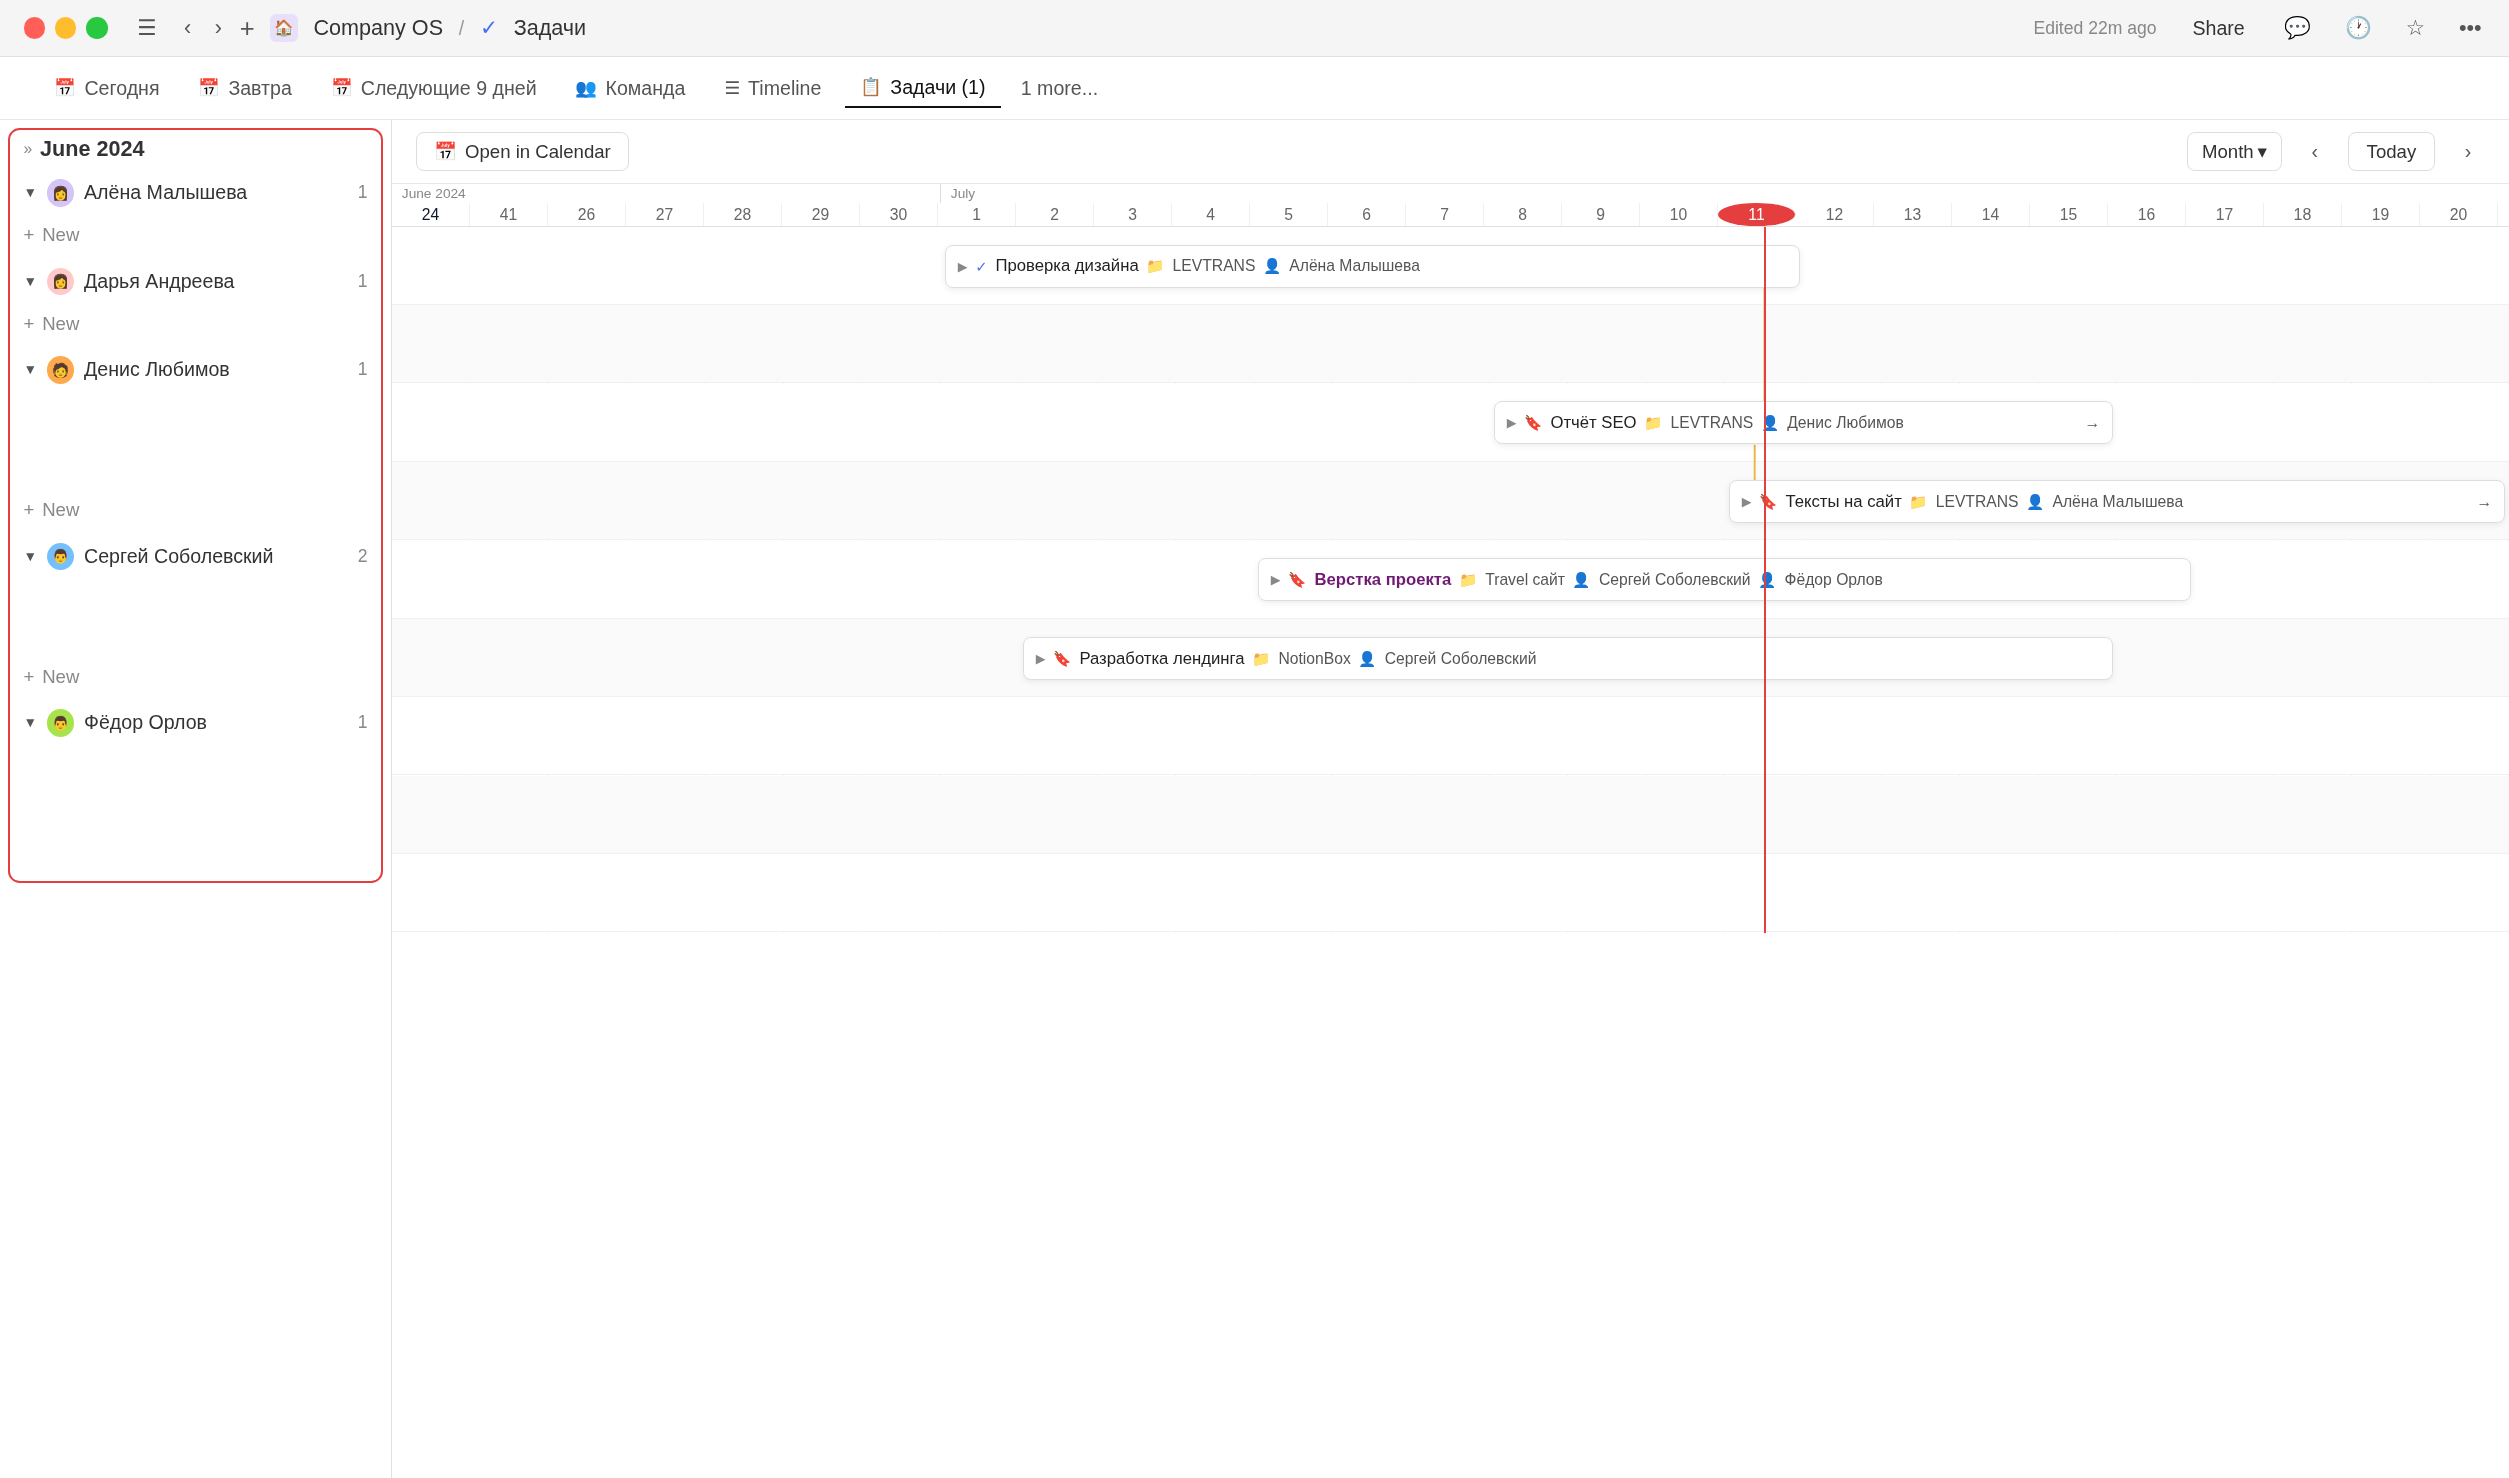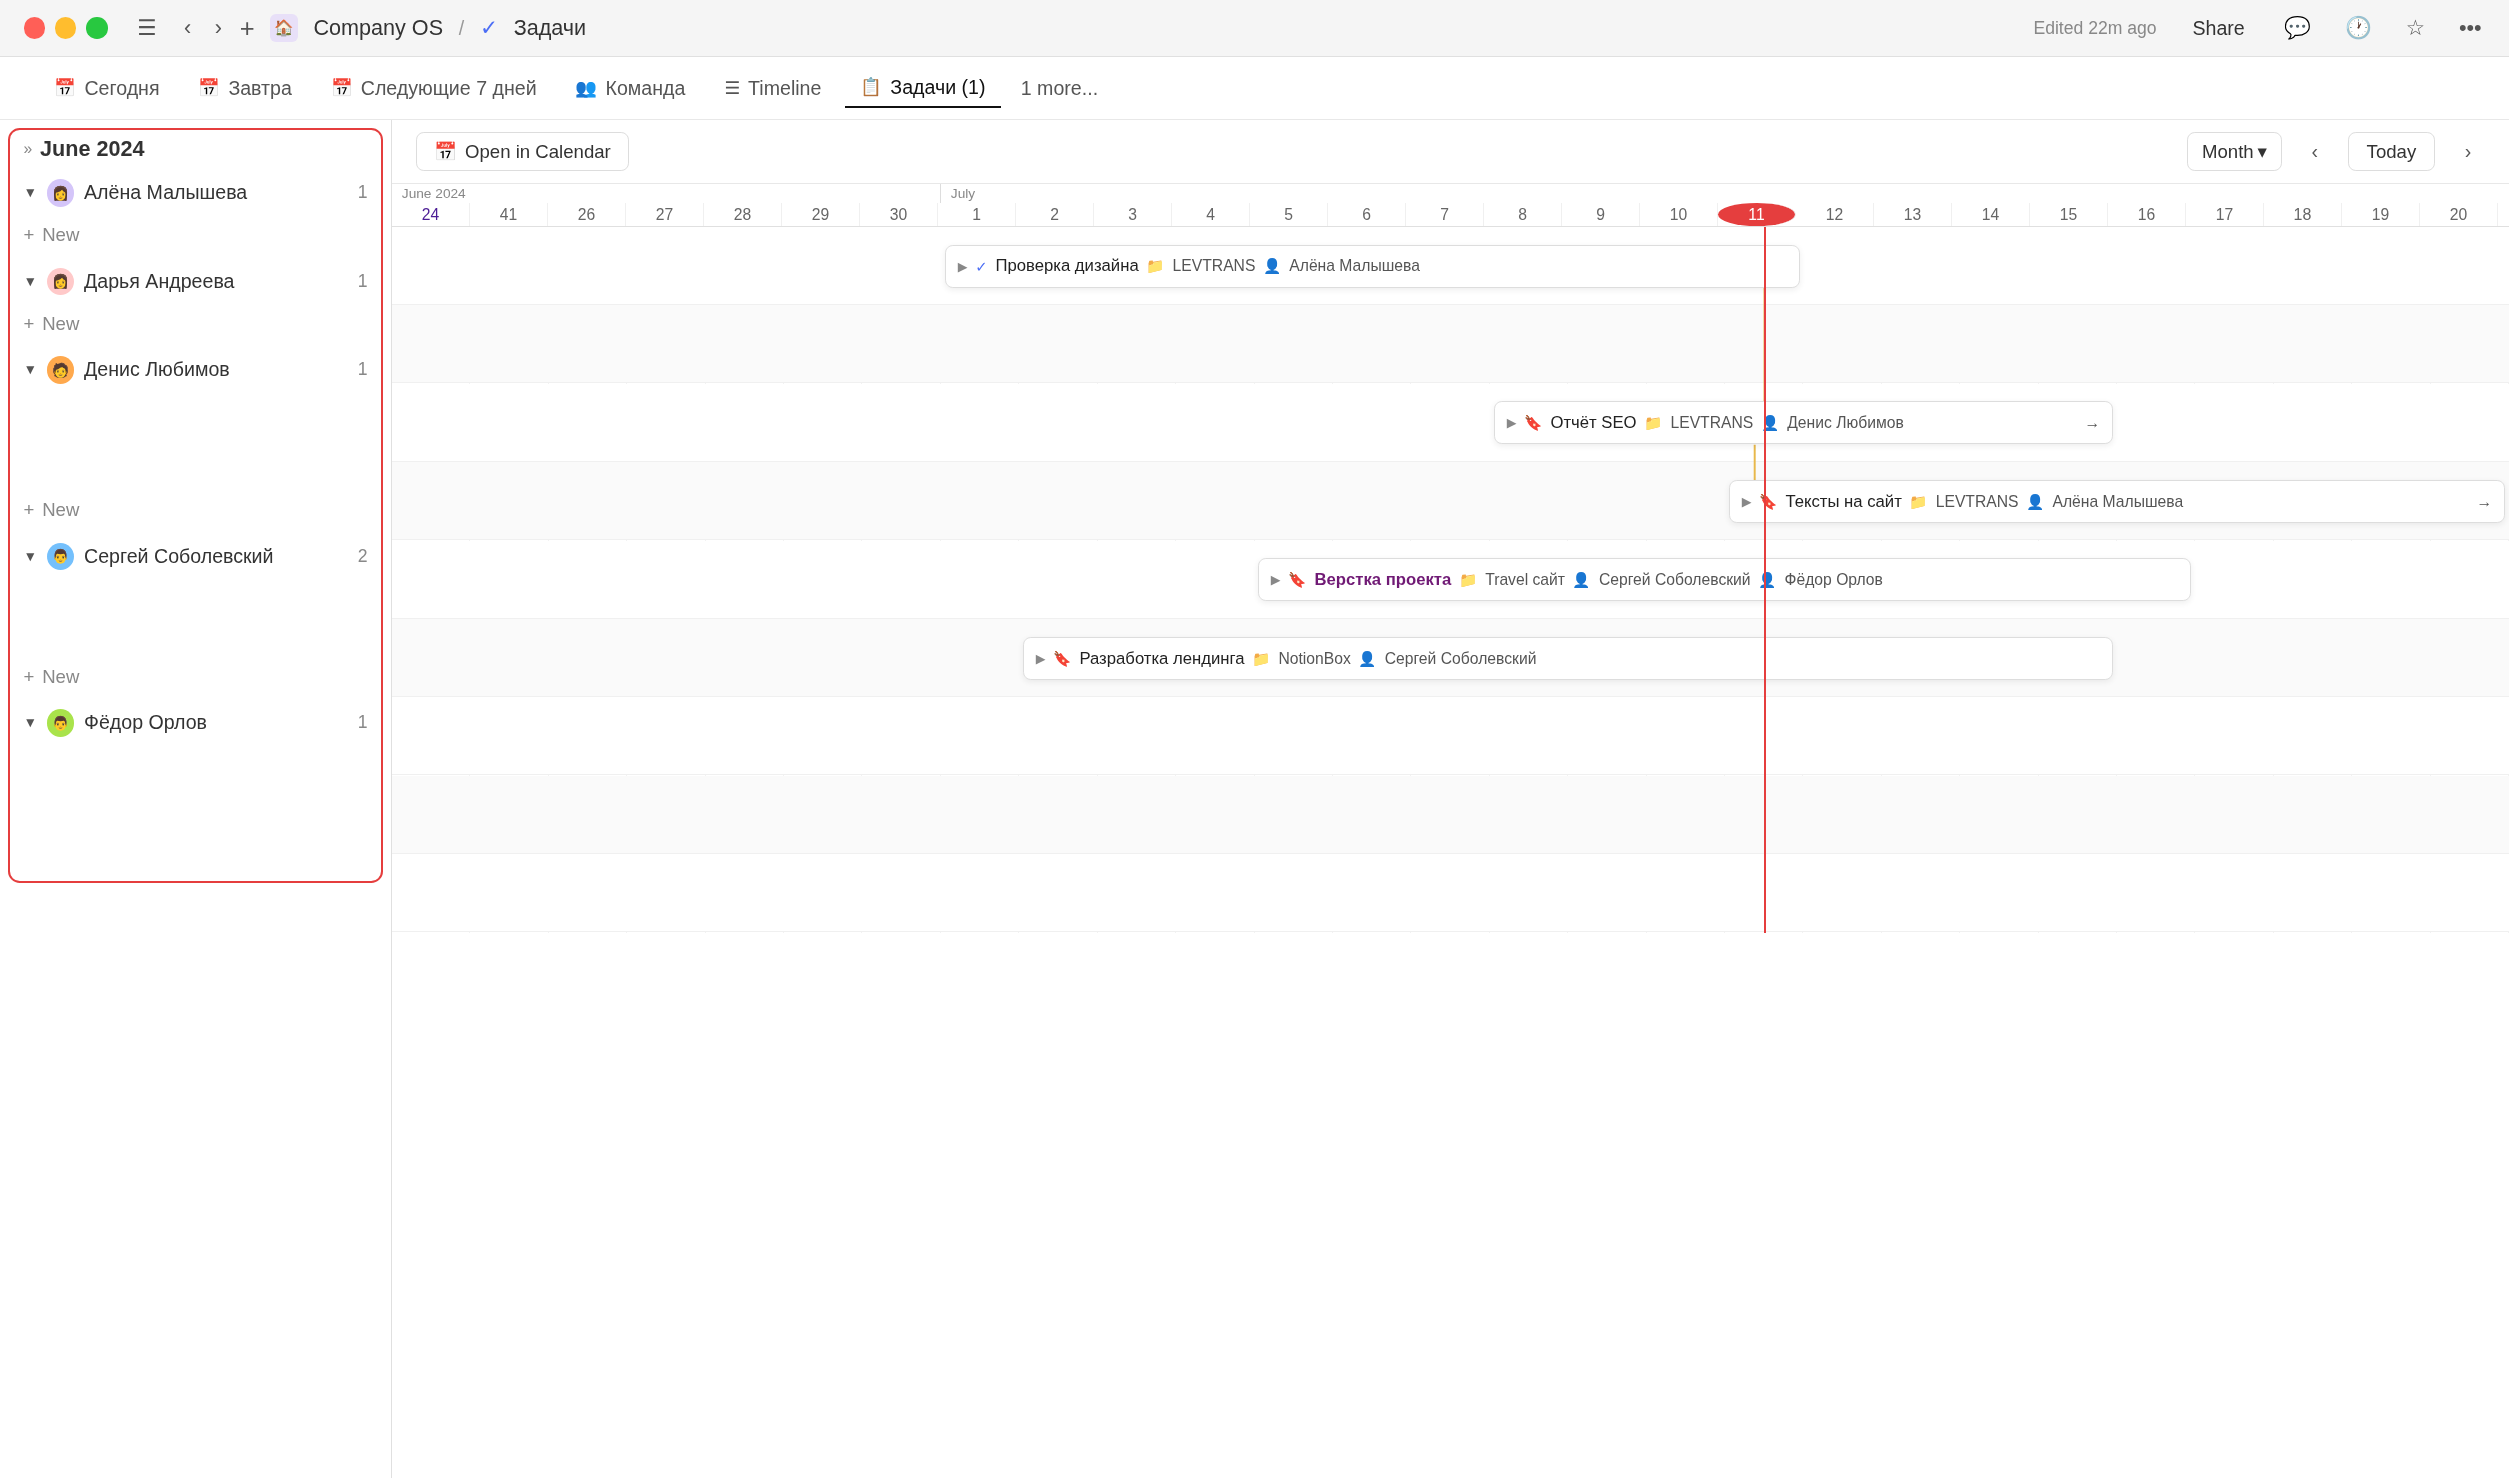--- a/index.html
+++ b/index.html
@@ -240,21 +240,21 @@
   <div class="tab-item">
     <span class="tab-icon">📅</span>
     <span>Сегодня</span>
   </div>
   <div class="tab-item">
     <span class="tab-icon">📅</span>
     <span>Завтра</span>
   </div>
   <div class="tab-item">
     <span class="tab-icon">📅</span>
-    <span>Следующие 7 дней</span>
+    <span>Следующие 9 дней</span>
   </div>
   <div class="tab-item">
     <span class="tab-icon">👥</span>
     <span>Команда</span>
   </div>
   <div class="tab-item">
     <span class="tab-icon">☰</span>
     <span>Timeline</span>
   </div>
   <div class="tab-item active">
@@ -357,21 +357,21 @@
 
     <div class="calendar-grid" id="calendar-grid">
 
     <div style="display: flex; height: 43px; border-bottom: 1px solid rgb(224, 224, 224); position: relative; background: rgb(255, 255, 255); z-index: 2;">
           <div style="display: flex; flex-direction: column; width: 100%;">
             <div style="display: flex; height: 19.6px;">
               <div style="width: 549px; font-size: 13.7px; color: rgb(136, 136, 136); padding: 2px 9.8px; border-right: 1px solid rgb(221, 221, 221);">June 2024</div>
               <div style="font-size: 13.7px; color: rgb(136, 136, 136); padding: 2px 9.8px;">July</div>
             </div>
             <div style="display: flex; height: 23.5px;">
-              <div style="width: 78px; min-width: 78px; display: flex; align-items: center; justify-content: center; font-size: 15.7px; color: #4c1d95; border-right: 1px solid rgb(240, 240, 240);">24</div>
+              <div style="width: 78px; min-width: 78px; display: flex; align-items: center; justify-content: center; font-size: 15.7px; color: #0f172a; border-right: 1px solid rgb(240, 240, 240);">24</div>
               <div style="width: 78px; min-width: 78px; display: flex; align-items: center; justify-content: center; font-size: 15.7px; color: rgb(102, 102, 102); border-right: 1px solid rgb(240, 240, 240);">41</div>
               <div style="width: 78px; min-width: 78px; display: flex; align-items: center; justify-content: center; font-size: 15.7px; color: rgb(102, 102, 102); border-right: 1px solid rgb(240, 240, 240);">26</div>
               <div style="width: 78px; min-width: 78px; display: flex; align-items: center; justify-content: center; font-size: 15.7px; color: rgb(102, 102, 102); border-right: 1px solid rgb(240, 240, 240);">27</div>
               <div style="width: 78px; min-width: 78px; display: flex; align-items: center; justify-content: center; font-size: 15.7px; color: rgb(102, 102, 102); border-right: 1px solid rgb(240, 240, 240);">28</div>
               <div style="width: 78px; min-width: 78px; display: flex; align-items: center; justify-content: center; font-size: 15.7px; color: rgb(102, 102, 102); border-right: 1px solid rgb(240, 240, 240);">29</div>
               <div style="width: 78px; min-width: 78px; display: flex; align-items: center; justify-content: center; font-size: 15.7px; color: rgb(102, 102, 102); border-right: 1px solid rgb(240, 240, 240);">30</div>
               <div style="width: 78px; min-width: 78px; display: flex; align-items: center; justify-content: center; font-size: 15.7px; color: rgb(102, 102, 102); border-right: 1px solid rgb(240, 240, 240);">1</div>
               <div style="width: 78px; min-width: 78px; display: flex; align-items: center; justify-content: center; font-size: 15.7px; color: rgb(102, 102, 102); border-right: 1px solid rgb(240, 240, 240);">2</div>
               <div style="width: 78px; min-width: 78px; display: flex; align-items: center; justify-content: center; font-size: 15.7px; color: rgb(102, 102, 102); border-right: 1px solid rgb(240, 240, 240);">3</div>
               <div style="width: 78px; min-width: 78px; display: flex; align-items: center; justify-content: center; font-size: 15.7px; color: rgb(102, 102, 102); border-right: 1px solid rgb(240, 240, 240);">4</div>

